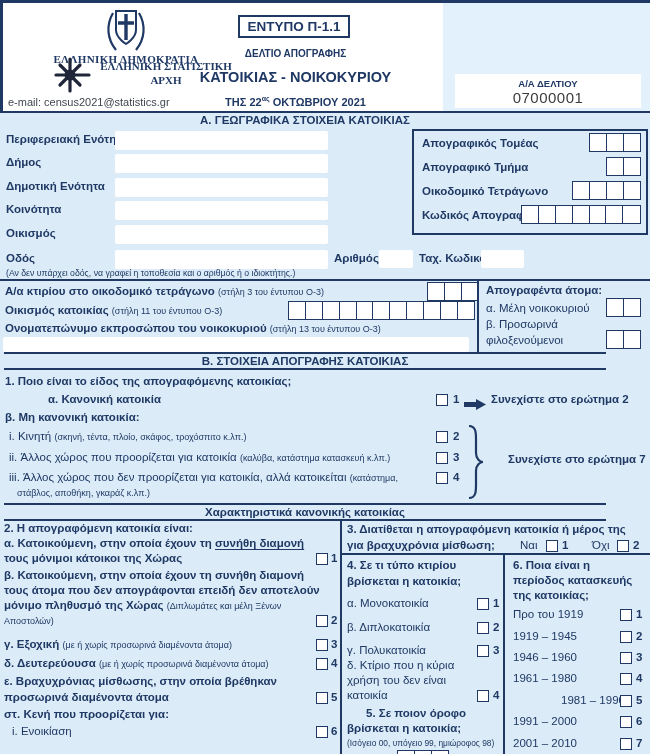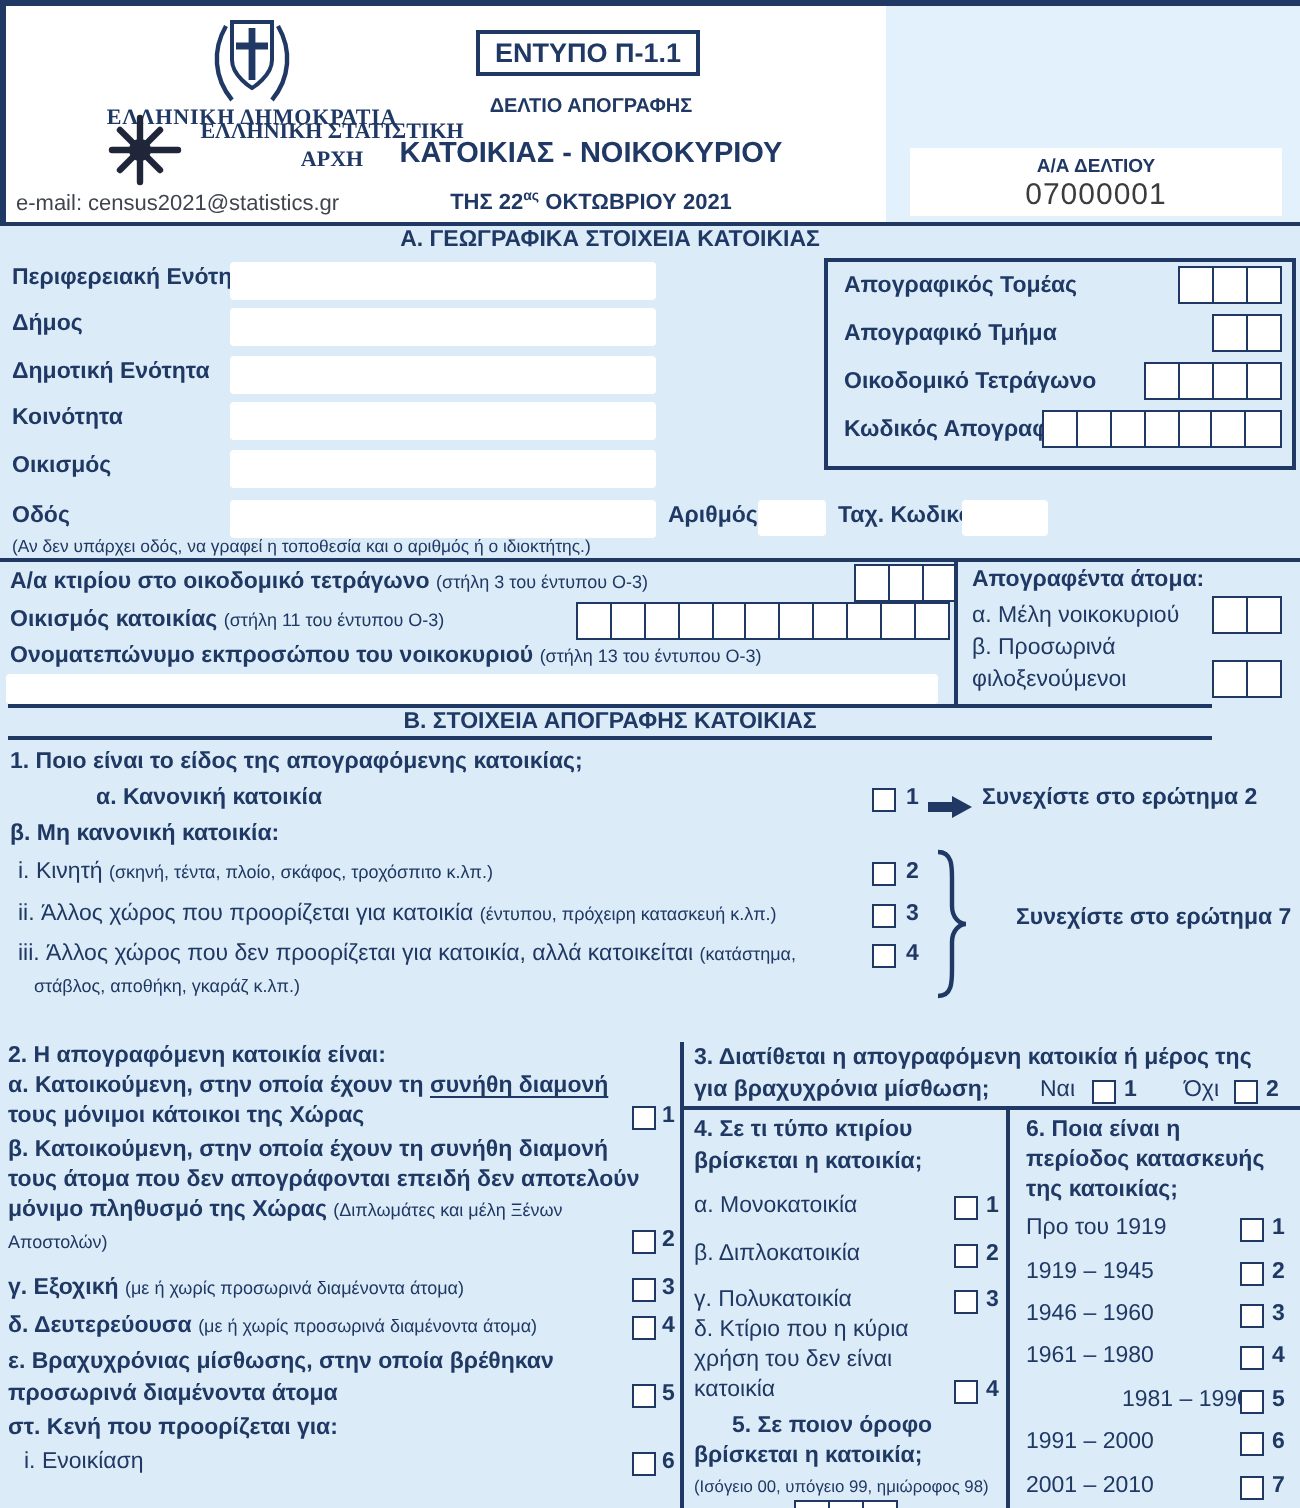--- a/index.html
+++ b/index.html
@@ -191,39 +191,40 @@
 
   <div class="abs lbl" style="left:5px;top:411px;">β. Μη κανονική κατοικία:</div>
 
   <div class="abs txt" style="left:9px;top:430px;">
     <span>i. Κινητή </span><span class="hint">(σκηνή, τέντα, πλοίο, σκάφος, τροχόσπιτο κ.λπ.)</span>
   </div>
   <span class="cb" style="left:436px;top:431px;"></span>
   <span class="num" style="left:453px;top:430px;">2</span>
 
   <div class="abs txt" style="left:9px;top:451px;">
-    <span>ii. Άλλος χώρος που προορίζεται για κατοικία </span><span class="hint">(έντυπου, πρόχειρη κατασκευή κ.λπ.)</span>
+    <span>ii. Άλλος χώρος που προορίζεται για κατοικία </span><span class="hint">(καλύβα, κατάστημα κατασκευή κ.λπ.)</span>
   </div>
   <span class="cb" style="left:436px;top:452px;"></span>
   <span class="num" style="left:453px;top:451px;">3</span>
 
   <div class="abs txt" style="left:9px;top:471px;">
     <span>iii. Άλλος χώρος που δεν προορίζεται για κατοικία, αλλά κατοικείται </span><span class="hint">(κατάστημα,</span>
   </div>
   <div class="abs hint" style="left:17px;top:488px;">στάβλος, αποθήκη, γκαράζ κ.λπ.)</div>
   <span class="cb" style="left:436px;top:472px;"></span>
   <span class="num" style="left:453px;top:471px;">4</span>
 
   <div class="abs" style="left:466px;top:424px;">
     <svg width="18" height="76" viewBox="0 0 18 76">
       <path d="M3 2 C10 2 10 9 10 15 L10 29 C10 35 14 38 17 38 C14 38 10 41 10 47 L10 61 C10 67 10 74 3 74" fill="none" stroke="#1f3864" stroke-width="2.2"></path>
     </svg>
   </div>
   <div class="abs lbl" style="left:508px;top:453px;">Συνεχίστε στο ερώτημα 7</div>
 
+  <div class="band" style="top:503px;height:18px;line-height:15px;border-top:2px solid #1f3864;border-bottom:2px solid #1f3864;">Χαρακτηριστικά κανονικής κατοικίας</div>
 
   <div class="vline" style="left:340px;top:521px;height:233px;"></div>
 
   <div class="abs lbl" style="left:4px;top:522px;">2. Η απογραφόμενη κατοικία είναι:</div>
   <div class="abs lbl" style="left:4px;top:537px;">
     <span>α. Κατοικούμενη, στην οποία έχουν τη </span><span style="text-decoration:underline;text-underline-offset:2px;">συνήθη διαμονή</span>
   </div>
   <div class="abs lbl" style="left:4px;top:552px;">τους μόνιμοι κάτοικοι της Χώρας</div>
   <span class="cb" style="left:316px;top:553px;"></span>
   <span class="num" style="left:331px;top:552px;">1</span>

